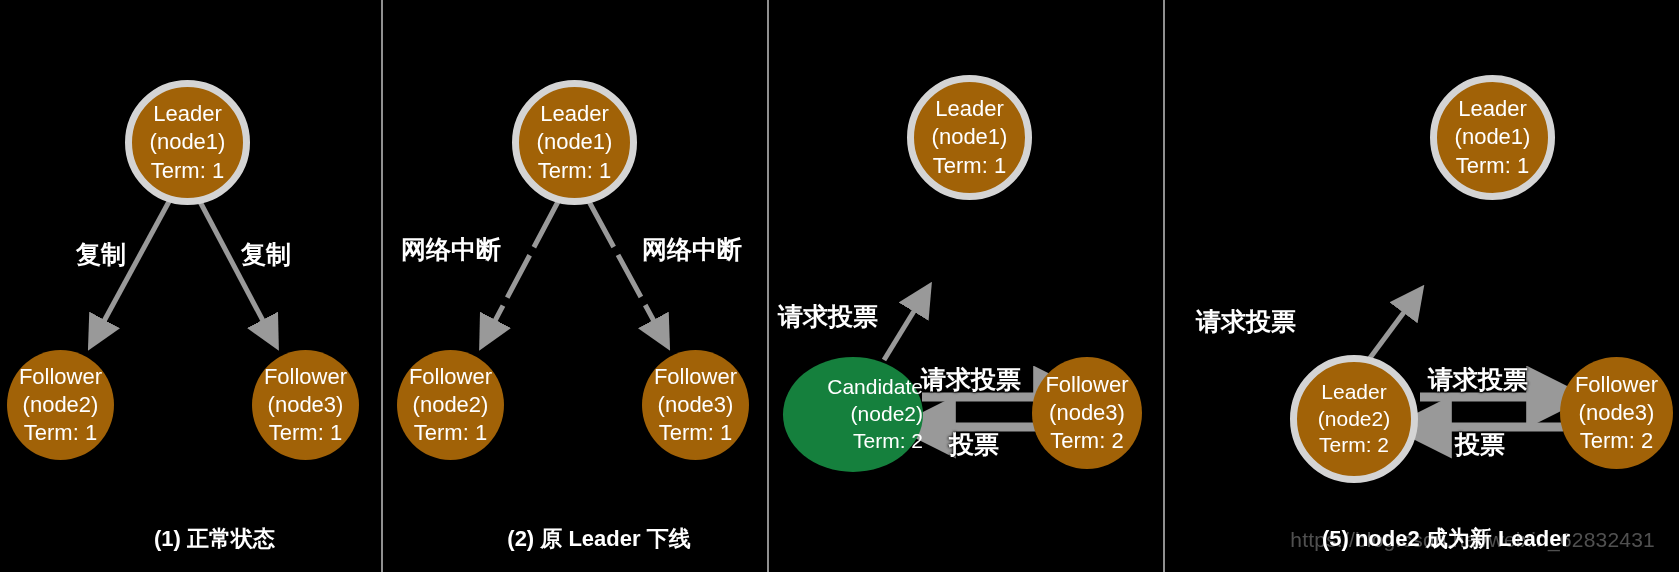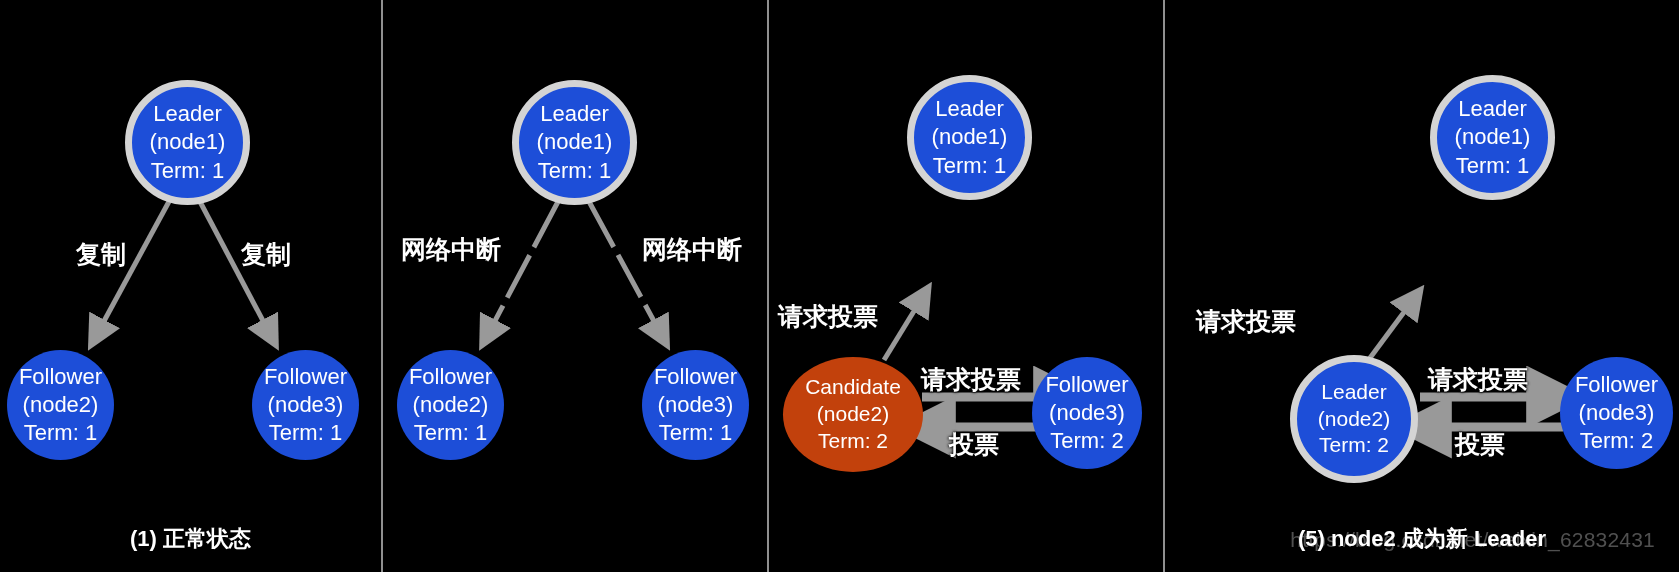--- a/index.html
+++ b/index.html
@@ -41,22 +41,22 @@
     align-items: center;
     justify-content: center;
     color: #ffffff;
     font-size: 22px;
     line-height: 1.28;
     text-align: center;
     white-space: nowrap;
     z-index: 5;
   }
   .node .ln { display: block; }
-  .node.green  { background: #1d4ed8; }
-  .node.dark   { background: #c2410c; }
+  .node.green  { background: #a16207; }
+  .node.dark   { background: #15803d; align-items: flex-end; }
   .node.ringed { border: 7px solid #d4d4d4; }
   .node.small  { font-size: 21px; }
 
   
   .edges {
     position: absolute;
     left: 0; top: 0;
     width: 100%; height: 100%;
     z-index: 2;
     overflow: visible;
@@ -75,20 +75,21 @@
   .caption {
     position: absolute;
     bottom: 18px;
     width: 100%;
     text-align: center;
     color: #ffffff;
     font-weight: bold;
     font-size: 22px;
     white-space: nowrap;
     z-index: 7;
+    margin-left: 24px;
   }
   
   .watermark {
     position: absolute;
     right: 24px;
     bottom: 20px;
     color: rgba(190,190,190,0.42);
     font-size: 21px;
     white-space: nowrap;
     z-index: 6;
@@ -162,20 +163,21 @@
 
     <div class="node green" style="left:259px; top:350px; width:107px; height:110px;">
       <span class="ln">Follower</span>
       <span class="ln">(node3)</span>
       <span class="ln">Term: 1</span>
     </div>
 
     <div class="edge-label" style="left:18px; top:233px;">网络中断</div>
     <div class="edge-label" style="left:259px; top:233px;">网络中断</div>
 
+    <div class="caption">(2) 原 Leader 下线</div>
   </div>
 
   <div class="divider" style="left:767px;"></div>
 
   <div class="panel" style="left:769px; width:394px;">
     <svg class="edges" viewBox="0 0 394 572">
       <defs>
         <marker id="ah3" markerWidth="7" markerHeight="7" refX="3.2" refY="3.5" orient="auto">
           <path d="M0,0 L7,3.5 L0,7 z" fill="#999999"></path>
         </marker>

